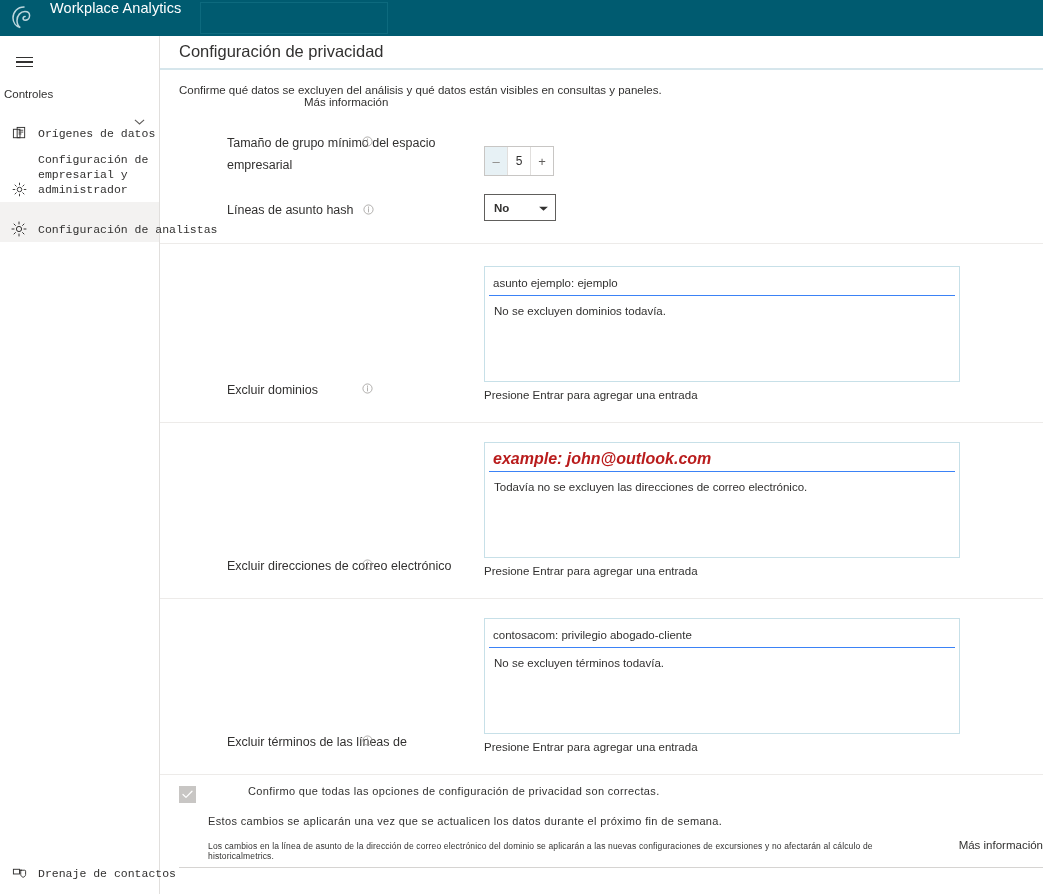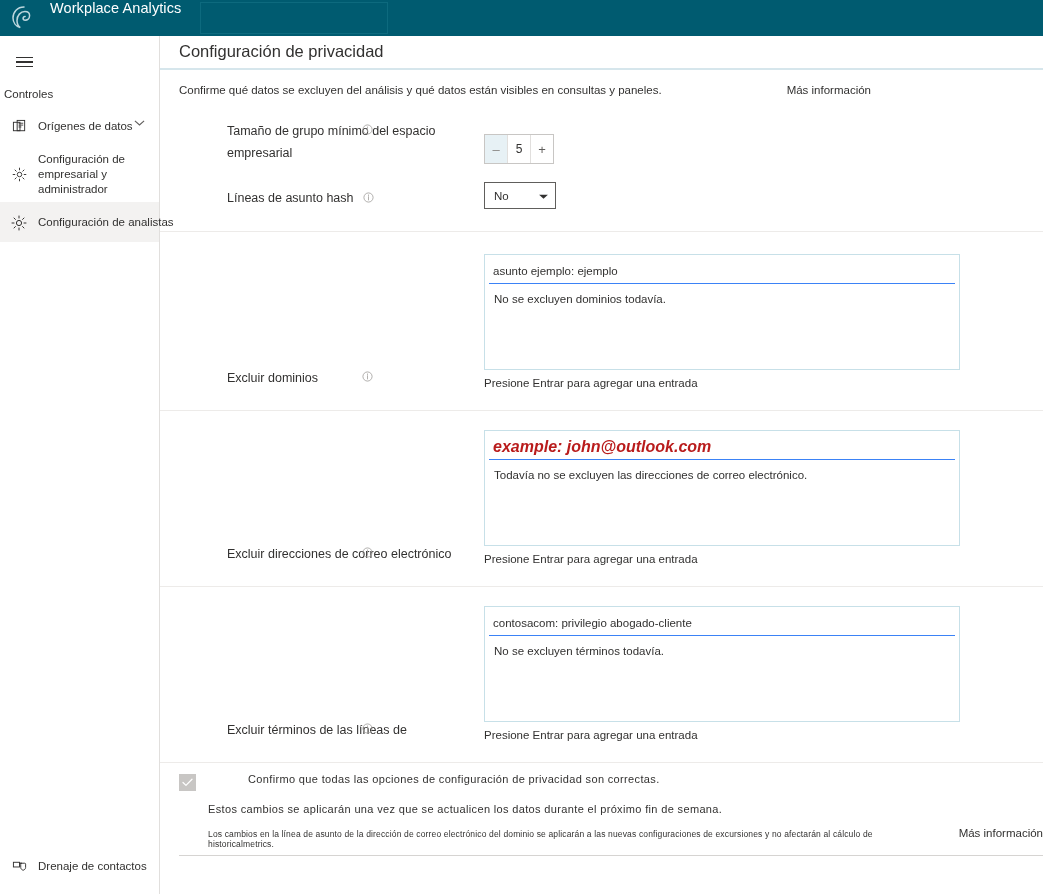--- a/index.html
+++ b/index.html
@@ -80,25 +80,26 @@
     height: 1.4px;
     background: #323130;
   }
   .nav-group-label {
     font-size: 11.5px;
     color: #323130;
     padding: 6px 0 6px 4px;
   }
   .nav-item {
     display: flex;
-    align-items: center;
+    align-items: flex-end;
     min-height: 30px;
     padding: 5px 4px 5px 0;
     cursor: pointer;
     position: relative;
+    font-family: Liberation Mono, monospace;
   }
   .nav-item.selected {
     background: #f3f2f1;
   }
   .nav-icon {
     width: 38px;
     flex: 0 0 38px;
     display: flex;
     align-items: flex-start;
     justify-content: center;
@@ -145,20 +146,21 @@
   }
   .title-rule {
     height: 2px;
     background: #d6e6ec;
     margin: 0;
   }
 
   .intro-row {
     display: flex;
     padding: 14px 0 0 19px;
+    flex-direction: column;
   }
   .intro-text {
     font-size: 11.5px;
     color: #323130;
   }
   .intro-link {
     font-size: 11.5px;
     color: #323130;
     margin-left: 125px;
     cursor: pointer;
@@ -241,20 +243,21 @@
     height: 27px;
     border: 1px solid #605e5c;
     box-sizing: border-box;
     display: flex;
     align-items: center;
     padding: 0 6px 0 9px;
     font-size: 11.5px;
     color: #323130;
     background: #fff;
     cursor: pointer;
+    font-weight: bold;
   }
   .dropdown .dd-value { flex: 1; }
 
   
   .entry-wrap {
     width: 476px;
   }
   .entry-box {
     border: 1px solid #c7e0e8;
     background: #fff;

